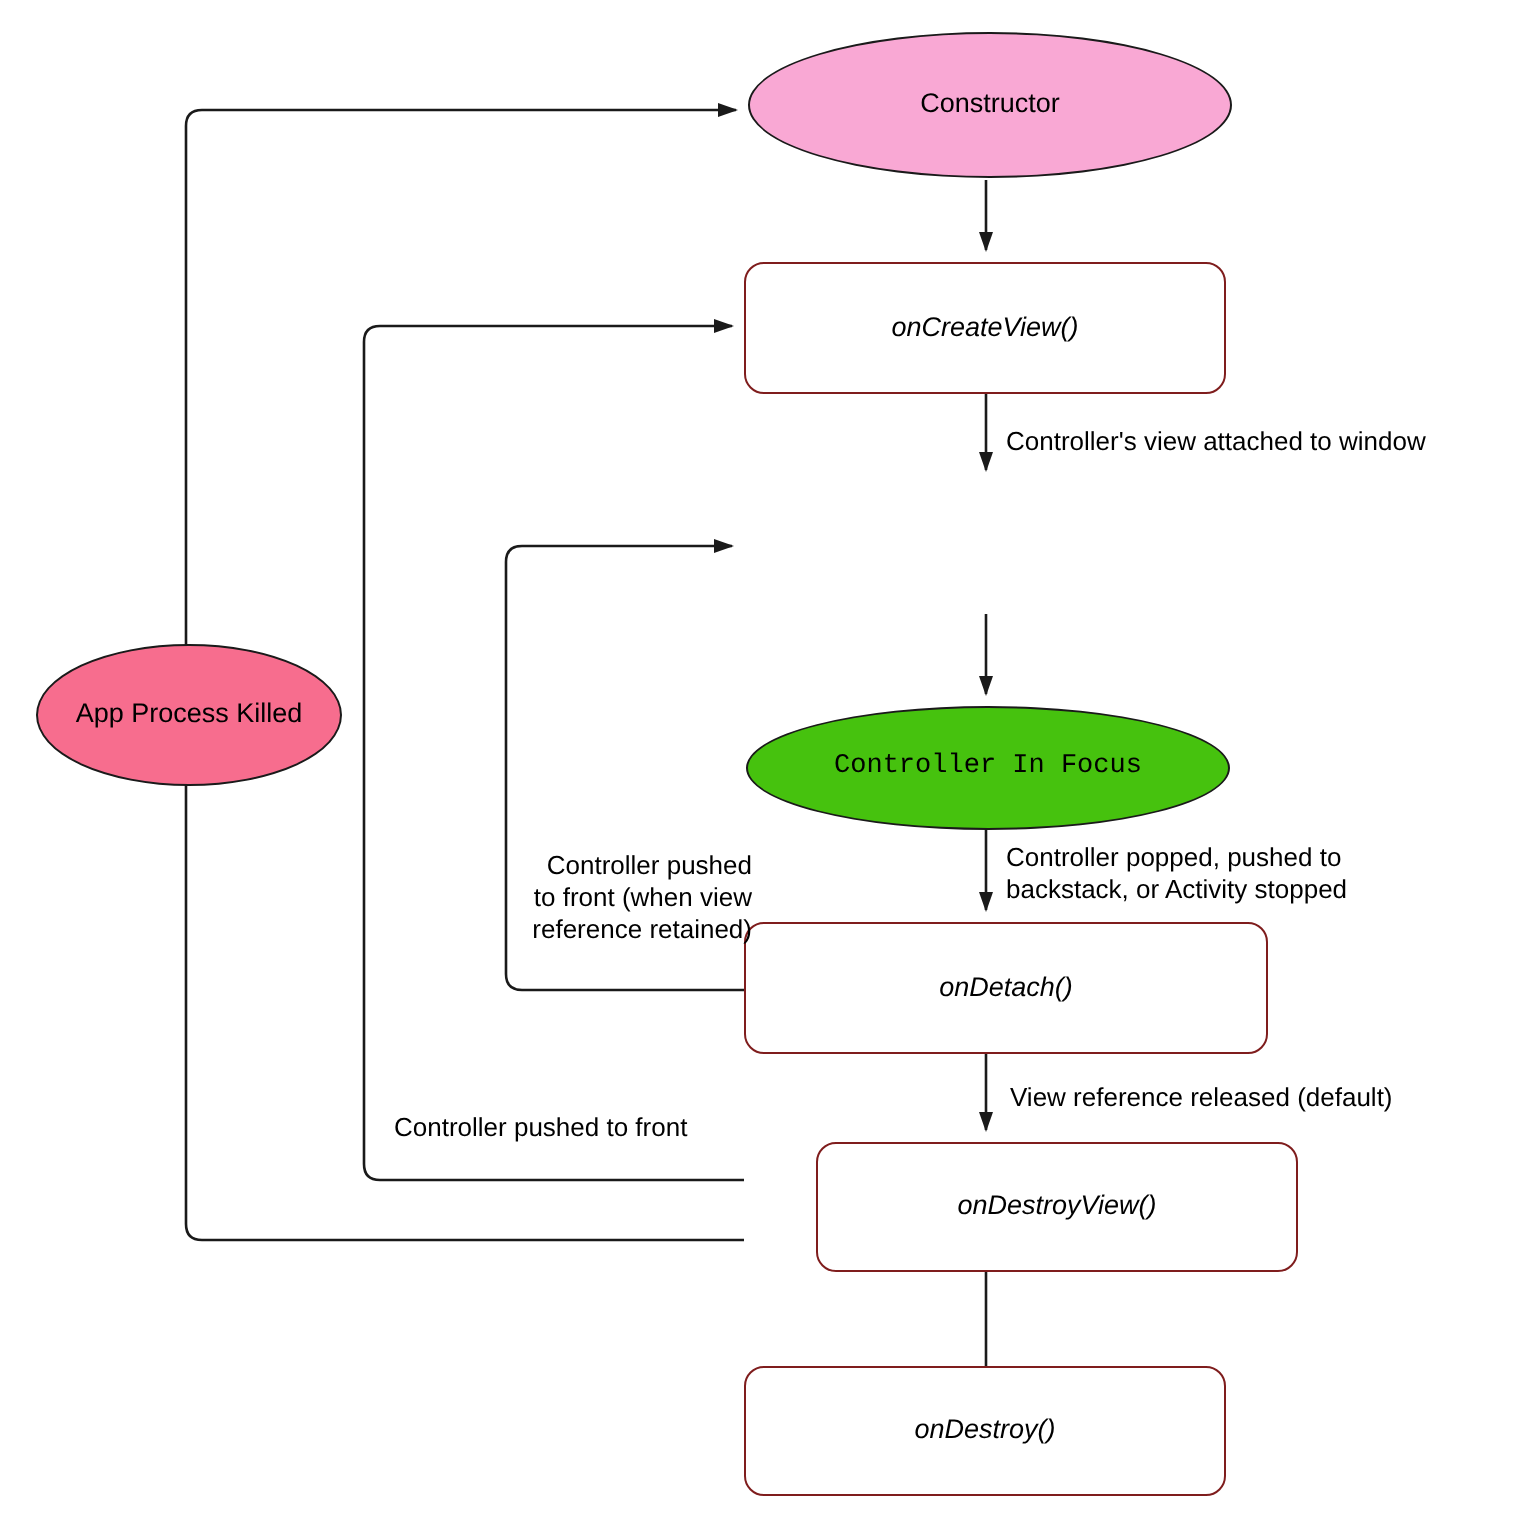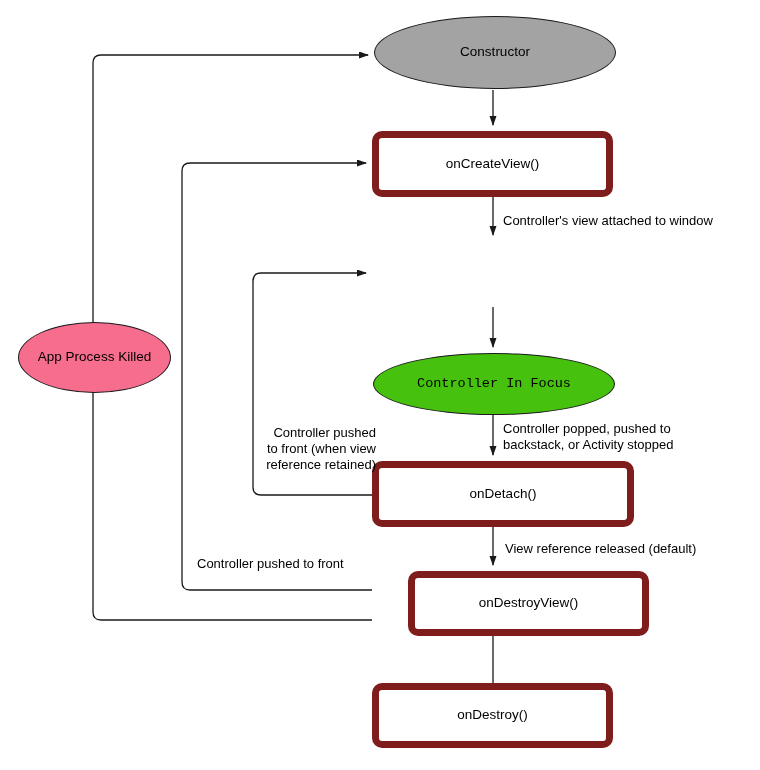--- a/index.html
+++ b/index.html
@@ -13,22 +13,23 @@
   }
   #edges{position:absolute;left:0;top:0;z-index:0;}
   .node{
     position:absolute;z-index:1;
     display:flex;align-items:center;justify-content:center;
     font-size:13.5px;line-height:1.2;text-align:center;
     box-sizing:border-box;
   }
   .box{
     background:#ffffff;
-    border:7px solid #7f1d1d;
+    border:1px solid #7f1d1d;
     border-radius:10px;
+    font-style:italic;
   }
   .ellipse{
     border:1.5px solid #1a1a1a;
     border-radius:50%;
   }
   .edge-label{
     position:absolute;z-index:2;
     font-size:13px;line-height:16px;
     white-space:nowrap;
   }
@@ -56,21 +57,21 @@
       <path d="M493,636 L493,683"></path>
 
       <path d="M372,620 L101,620 Q93,620 93,612 L93,63 Q93,55 101,55 L368,55" marker-end="url(#arrow)"></path>
 
       <path d="M372,590 L190,590 Q182,590 182,582 L182,171 Q182,163 190,163 L366,163" marker-end="url(#arrow)"></path>
 
       <path d="M372,495 L261,495 Q253,495 253,487 L253,281 Q253,273 261,273 L366,273" marker-end="url(#arrow)"></path>
     </g>
   </svg>
 
-  <div class="node ellipse" style="left: 374px; top: 16px; width: 242px; height: 73px; background: #a3a3a3;">
+  <div class="node ellipse" style="left: 374px; top: 16px; width: 242px; height: 73px; background: #f9a8d4;">
     <span>Constructor</span>
   </div>
 
   <div class="node box" style="left:372px;top:131px;width:241px;height:66px;">
     <span>onCreateView()</span>
   </div>
 
 
   <div class="node ellipse" style="left: 373px; top: 353px; width: 242px; height: 62px; background: rgb(70, 194, 14); font-family: Liberation Mono, monospace;">
     <span>Controller In Focus</span>

